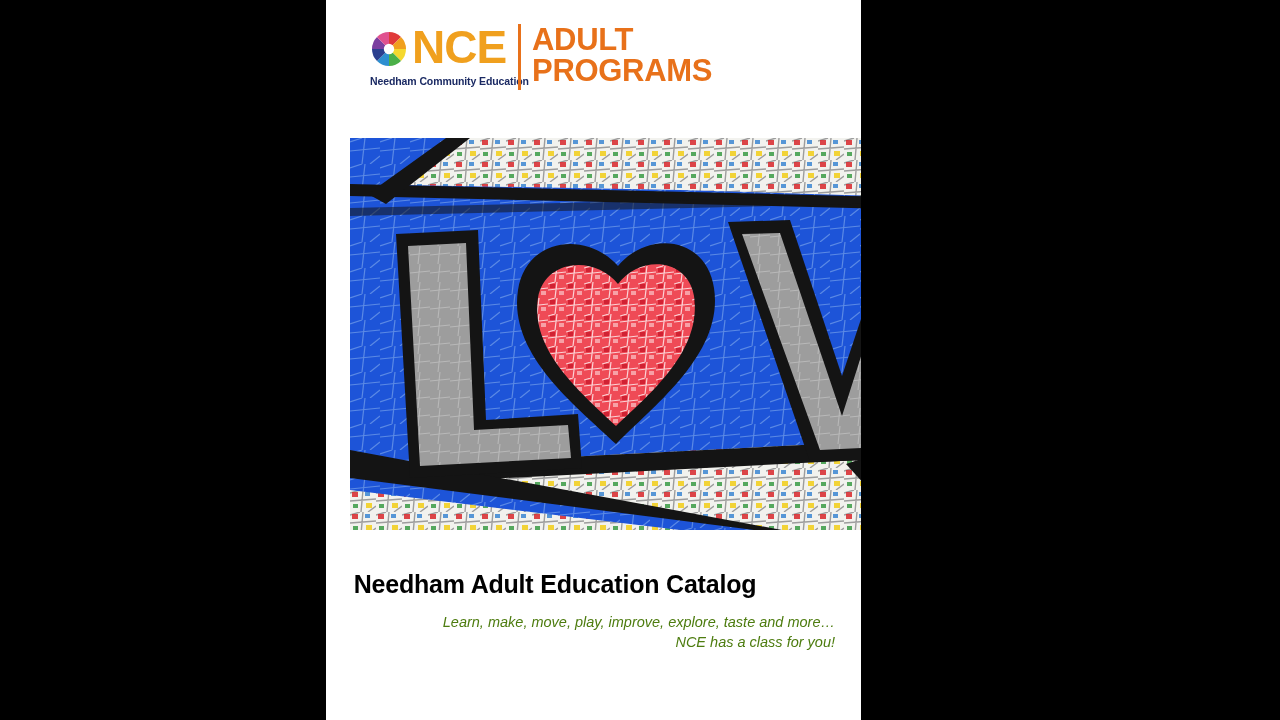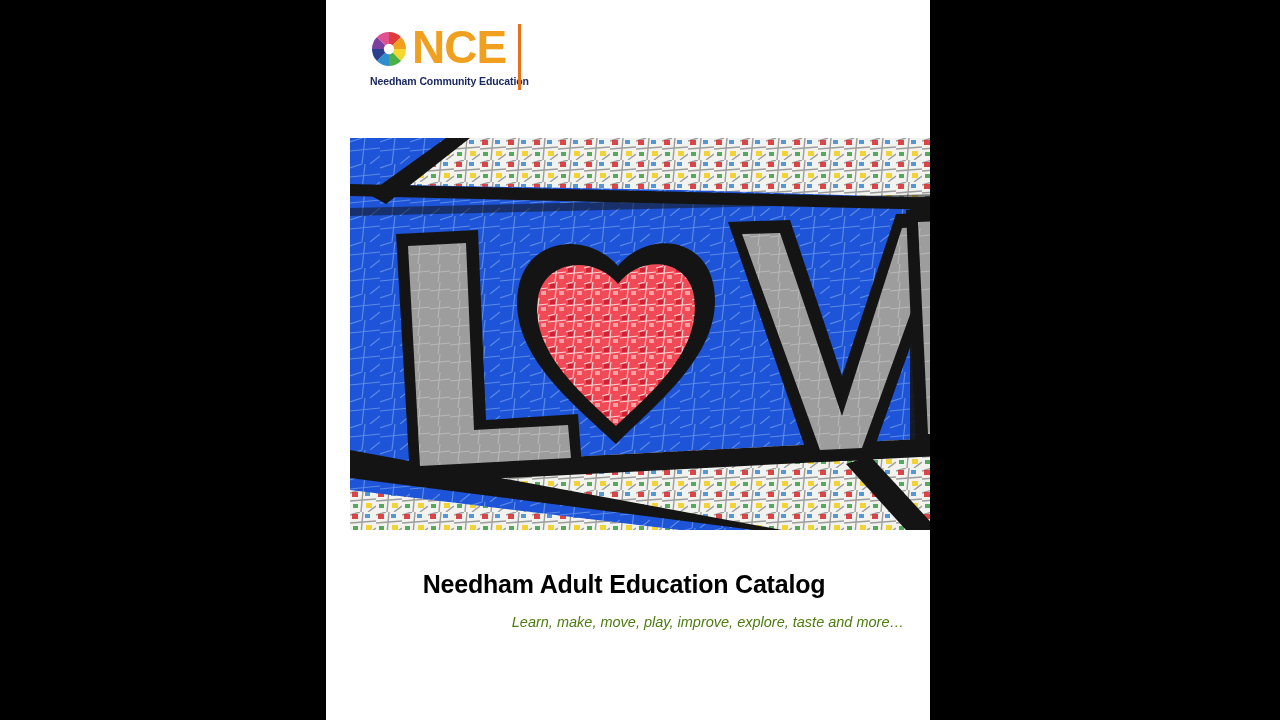--- a/index.html
+++ b/index.html
@@ -17,21 +17,21 @@
     width: 1280px;
     height: 720px;
     background: #000000;
   }
 
   
   .page {
     position: absolute;
     left: 326px;
     top: 0;
-    width: 604px;
+    width: 535px;
     height: 720px;
     background: #ffffff;
     overflow: hidden;
   }
 
   
   .header {
     position: absolute;
     left: 0;
     top: 18px;
@@ -178,20 +178,24 @@
               <circle cx="0" cy="0" r="5.2" fill="#ffffff"></circle>
             </g>
           </svg>
         </div>
         <div class="nce-word">NCE</div>
         <div class="nce-sub">Needham Community Education</div>
       </div>
 
       <div class="divider-bar"></div>
 
+      <div class="adult-programs">
+        <span>ADULT</span>
+        <span>PROGRAMS</span>
+      </div>
     </div>
 
     <div class="artwork">
       <svg class="art-svg" viewBox="0 0 588 392" preserveAspectRatio="none" aria-hidden="true">
         <defs>
           <pattern id="mosaicWhite" width="26" height="22" patternUnits="userSpaceOnUse">
             <rect width="26" height="22" fill="#f2f2ee"></rect>
             <path d="M0 11 L26 9 M13 0 L11 22 M0 3 L10 0 M18 22 L26 16" stroke="#9d9d9d" stroke-width="1.4" fill="none"></path>
             <rect x="2" y="2" width="6" height="5" fill="#d8272c" opacity="0.85"></rect>
             <rect x="16" y="13" width="6" height="5" fill="#f2d024" opacity="0.9"></rect>
@@ -250,17 +254,18 @@
         </g>
 
         <polygon points="0,70 588,56 588,64 0,78" fill="#141414" opacity="0.55"></polygon>
       </svg>
     </div>
 
     <div class="catalog-title">Needham Adult Education Catalog</div>
 
     <div class="tagline">
       <div>Learn, make, move, play, improve, explore, taste and more…</div>
+      <div>NCE has a class for you!</div>
     </div>
 
 
   </div>
 </div>
 
 </body></html>

